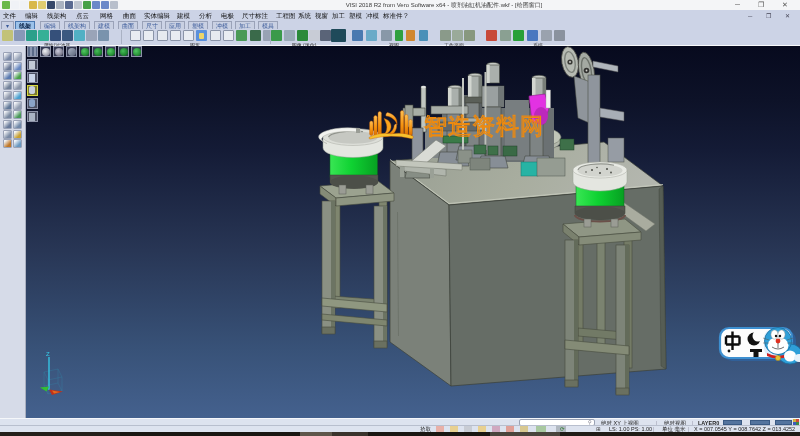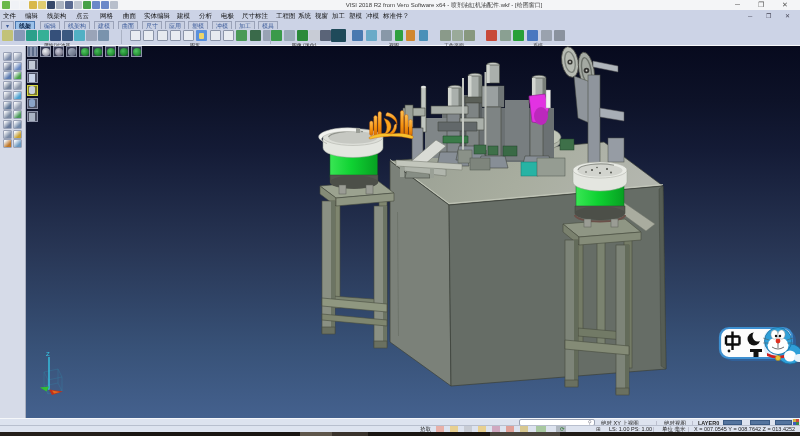--- a/index.html
+++ b/index.html
@@ -477,14 +477,15 @@
     <div class="s2txt" style="left:420px">拾取</div>
     <div class="s2txt" style="left:436px;width:170px;height:6px;background:linear-gradient(90deg,#e8b0a8 0 8px,#dde3ef 8px 14px,#e8d090 14px 22px,#dde3ef 22px 28px,#c8ccd4 28px 36px,#dde3ef 36px 42px,#e8d090 42px 50px,#dde3ef 50px 56px,#d0a8c0 56px 64px,#dde3ef 64px 70px,#e0a098 70px 78px,#dde3ef 78px 84px,#d8c890 84px 92px,#dde3ef 92px 100px,#a8c8a0 100px 110px,#dde3ef 110px 120px,#b0b8c0 120px 130px,#dde3ef 130px 168px)"></div>
     <div class="s2txt" style="left:560px;color:#2a7a2a">⟳</div>
     <div class="s2txt" style="left:596px;color:#444">⊞</div>
     <div class="s2txt" style="left:609px">LS: 1.00 PS: 1.00</div>
     <div class="s2txt" style="left:653px;color:#99a">|</div>
     <div class="s2txt" style="left:662px">单位 毫米</div>
     <div class="s2txt" style="left:688px;color:#99a">|</div>
     <div class="s2txt" style="left:694px">X = 007.0545 Y = 008.7642 Z = 013.4252</div>
   </div>
+  <div class="abs" id="wmtext">智造资料网</div>
   <div class="abs" id="taskbar"></div>
 </div>
 
 </body></html>

